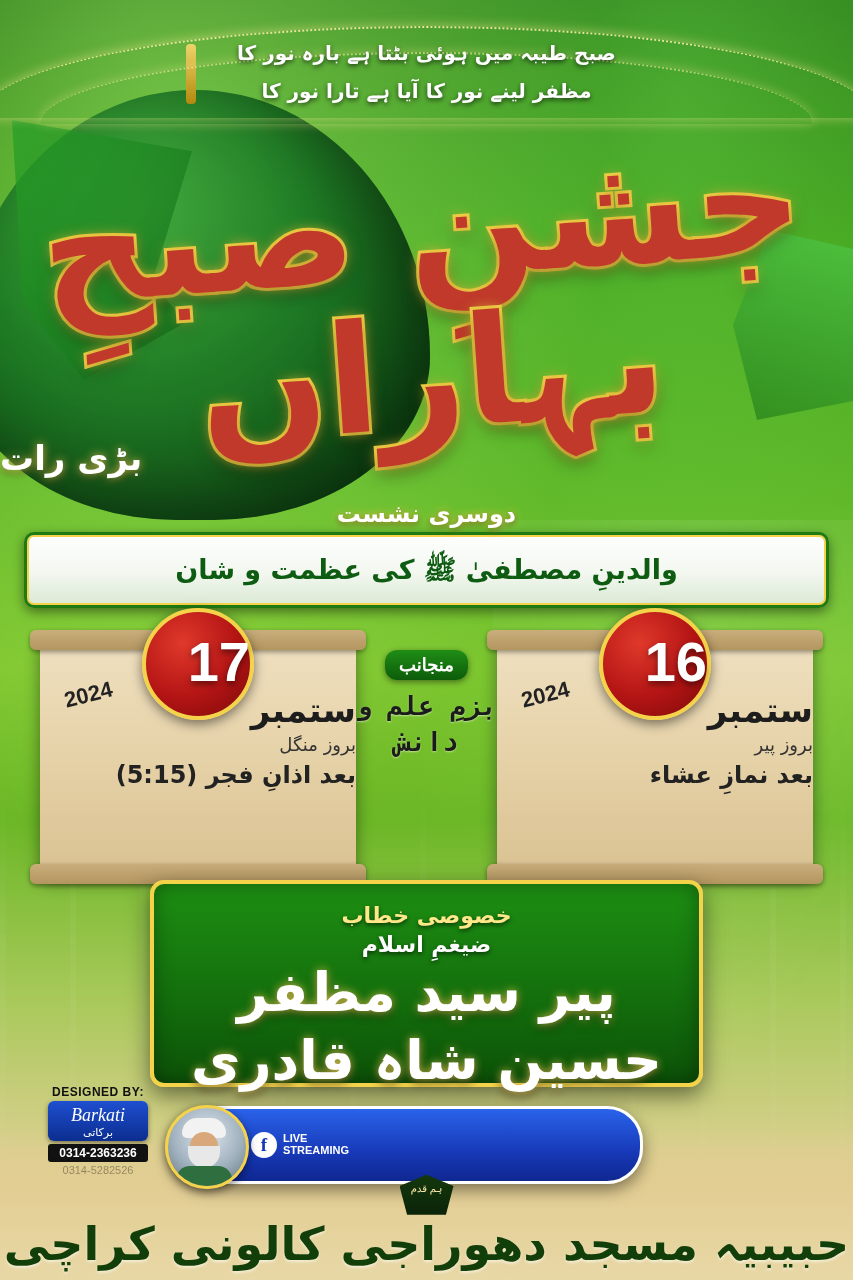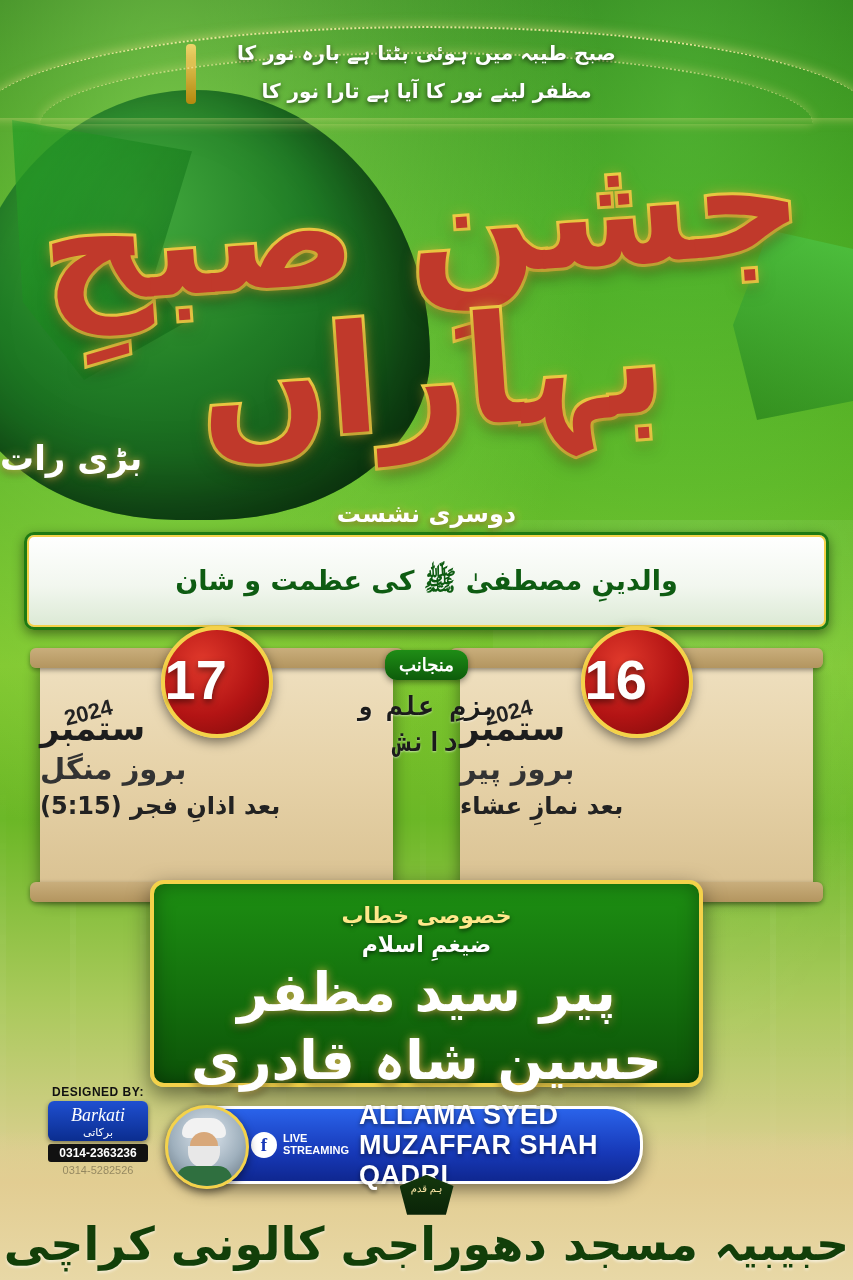--- a/index.html
+++ b/index.html
@@ -192,21 +192,21 @@
     font-weight: 700;
     color: #ffffff;
     text-shadow: 0 0 8px rgba(255,210,70,.9), 0 2px 6px rgba(0,0,0,.6);
     margin-bottom: 4px;
   }
   .session-box {
     background: linear-gradient(180deg, #ffffff 0%, #f2f7ef 55%, #dbe9d4 100%);
     border: 3px solid #1f7a12;
     border-radius: 10px;
     box-shadow: 0 4px 12px rgba(0,0,0,.45), inset 0 0 0 2px #f4d24a;
-    padding: 15px 10px;
+    padding: 4px 10px;
     min-height: 62px;
     display: flex;
     align-items: center;
     justify-content: center;
   }
   .session-text {
     font-family: "DejaVu Sans", "Liberation Sans", sans-serif;
     font-size: 27px;
     font-weight: 700;
     color: #0e5c12;
@@ -219,28 +219,28 @@
     top: 630px;
     left: 40px;
     right: 40px;
     height: 240px;
     display: flex;
     flex-direction: row-reverse;
     justify-content: space-between;
   }
   .scroll {
     position: relative;
-    width: 353px;
+    width: 316px;
     height: 200px;
-    margin-top: 26px;
+    margin-top: 8px;
     background: linear-gradient(180deg, #efe0c0 0%, #e6d2a8 50%, #d9c191 100%);
     border-radius: 8px;
     box-shadow: 0 6px 16px rgba(0,0,0,.45);
     direction: rtl;
-    text-align: left;
+    text-align: right;
     padding-top: 38px;
   }
   .scroll:before, .scroll:after {
     content: "";
     position: absolute;
     left: -10px; right: -10px;
     height: 20px;
     background: linear-gradient(180deg,#c9ae7c,#b3955f);
     border-radius: 6px;
     box-shadow: 0 2px 5px rgba(0,0,0,.4);
@@ -266,22 +266,22 @@
   }
   .scroll-month {
     font-family: "DejaVu Sans", "Liberation Sans", sans-serif;
     font-size: 34px;
     font-weight: 700;
     color: #1d1d1d;
     margin-top: 14px;
   }
   .scroll-day {
     font-family: "DejaVu Sans", "Liberation Sans", sans-serif;
-    font-size: 29px;
-    font-weight: 700;
+    font-size: 18px;
+    font-weight: 400;
     color: #333;
     margin-top: 4px;
   }
   .scroll-time {
     font-family: "DejaVu Sans", "Liberation Sans", sans-serif;
     font-size: 24px;
     font-weight: 700;
     color: #222;
     margin-top: 6px;
   }
@@ -585,24 +585,20 @@
       <div class="beard"></div>
       <div class="body"></div>
     </div>
     <div class="fb-live">
       <div class="fb-circle">f</div>
       <div class="fb-text">
         <div>LIVE</div>
         <div>STREAMING</div>
       </div>
     </div>
-    <div class="live-name">
-      <div>ALLAMA SYED</div>
-      <div>MUZAFFAR SHAH QADRI</div>
-    </div>
   </div>
 
   <div class="venue">
     <div class="venue-crest">ہم قدم</div>
     <div class="venue-name">
       <span>حبیبیہ مسجد</span>
       <span>دھوراجی کالونی کراچی</span>
     </div>
   </div>
 

